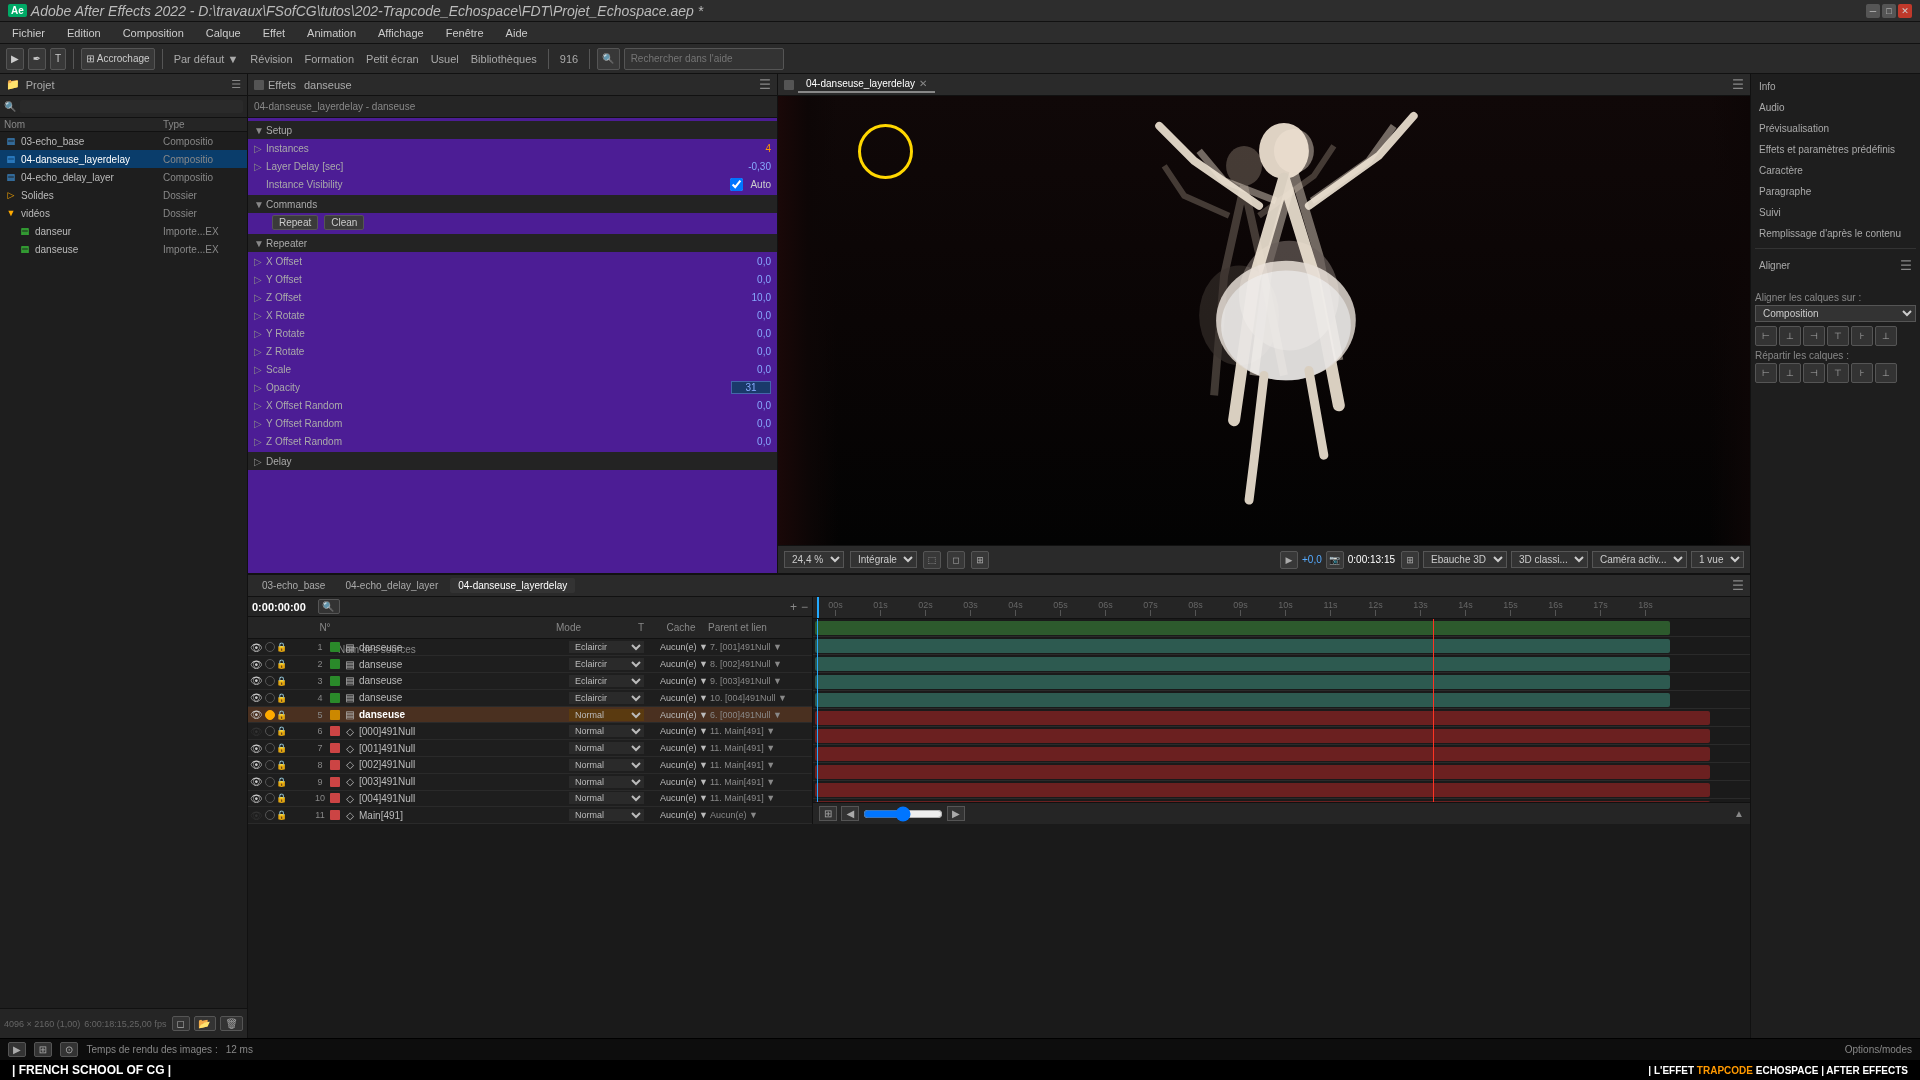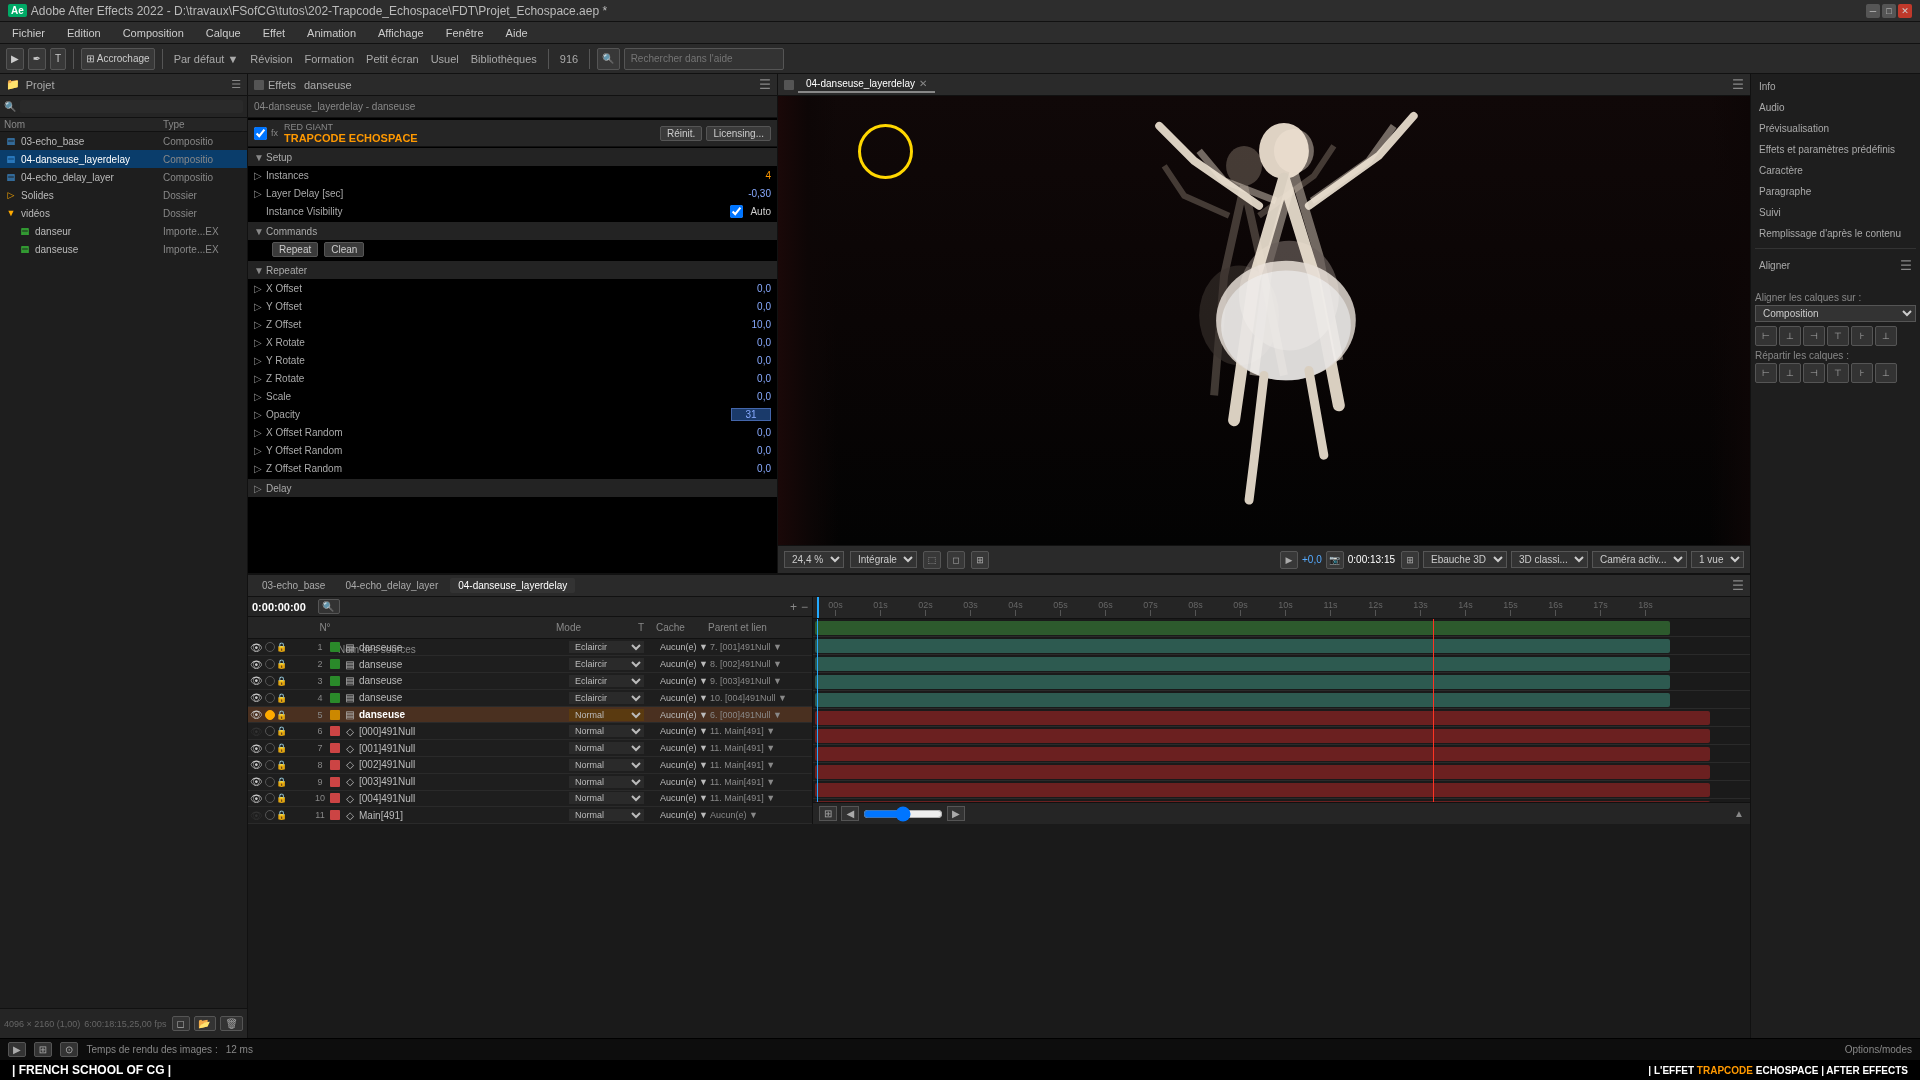--- a/index.html
+++ b/index.html
@@ -133,21 +133,21 @@
     
     #top-panels {
       display: flex;
       height: 500px;
       border-bottom: 1px solid #111;
     }
 
     
     #effects-panel {
       width: 530px;
-      background: #000000;
+      background: #4c1d95;
       border-right: 1px solid #111;
       display: flex;
       flex-direction: column;
     }
     .panel-header {
       height: 22px;
       background: #2a2a2a;
       border-bottom: 1px solid #111;
       display: flex;
       align-items: center;
@@ -419,21 +419,21 @@
       align-items: center;
       padding: 0 4px;
       gap: 2px;
       font-size: 10px;
       color: #888;
     }
     .tl-col-num { width: 22px; text-align: center; }
     .tl-col-name { flex: 1; margin-top: 44px; }
     .tl-col-mode { width: 80px; }
     .tl-col-t { width: 16px; }
-    .tl-col-cache { width: 50px; }
+    .tl-col-cache { width: 50px; text-align: center; }
     .tl-col-parent { width: 100px; }
     .tl-layer-row {
       display: flex;
       align-items: center;
       height: 18px;
       padding: 0 2px;
       font-size: 10px;
       color: #bbb;
       border-bottom: 1px solid #2a2a2a;
     }
@@ -586,21 +586,21 @@
     .eye-icon { color: #888; font-size: 10px; }
     .eye-icon.visible { color: #ccc; }
     .eye-icon.hidden { color: #333; }
 
   </style>
 </head>
 <body>
 
 <div id="titlebar">
   <span style="background:#0a6;color:#fff;font-size:10px;font-weight:bold;padding:1px 3px;border-radius:2px;margin-right:4px;">Ae</span>
-  <span style="font-size:12px;color:#bbb;">Adobe After Effects 2022 - D:\travaux\FSofCG\tutos\202-Trapcode_Echospace\FDT\Projet_Echospace.aep *</span>
+  <span style="font-size:14px;color:#bbb;font-style:italic;">Adobe After Effects 2022 - D:\travaux\FSofCG\tutos\202-Trapcode_Echospace\FDT\Projet_Echospace.aep *</span>
   <div class="win-controls">
     <button class="win-btn">─</button>
     <button class="win-btn">□</button>
     <button class="win-btn close">✕</button>
   </div>
 </div>
 
 <div id="menubar">
   <span class="menu-item">Fichier</span>
   <span class="menu-item">Edition</span>
@@ -703,32 +703,20 @@
       <div id="effects-panel">
         <div class="panel-header">
           <span style="width:10px;height:10px;background:#555;border-radius:1px;display:inline-block;"></span>
           <span>Effets</span>
           <span style="color:#aaa;margin-left:4px;">danseuse</span>
           <button style="margin-left:auto;background:none;border:none;color:#888;cursor:pointer;">☰</button>
         </div>
         <div class="panel-header-secondary">04-danseuse_layerdelay - danseuse</div>
         <div id="effects-content">
 
-          <div class="fx-header">
-            <input type="checkbox" checked="" style="margin-right: 4px;">
-            <span style="color:#888;font-size:9px;">fx</span>
-            <div style="margin-left:6px;">
-              <div style="font-size:9px;color:#888;">RED GIANT</div>
-              <div style="font-size:11px;color:#f90;font-weight:bold;">TRAPCODE ECHOSPACE</div>
-            </div>
-            <div class="fx-buttons">
-              <button class="fx-btn">Réinit.</button>
-              <button class="fx-btn">Licensing...</button>
-            </div>
-          </div>
 
           <div class="fx-section">
             <div class="fx-section-header">
               <span class="expand">▼</span>
               <span>Setup</span>
             </div>
             <div class="fx-row">
               <span class="expand">▷</span>
               <span class="row-label">Instances</span>
               <span class="row-value orange">4</span>

